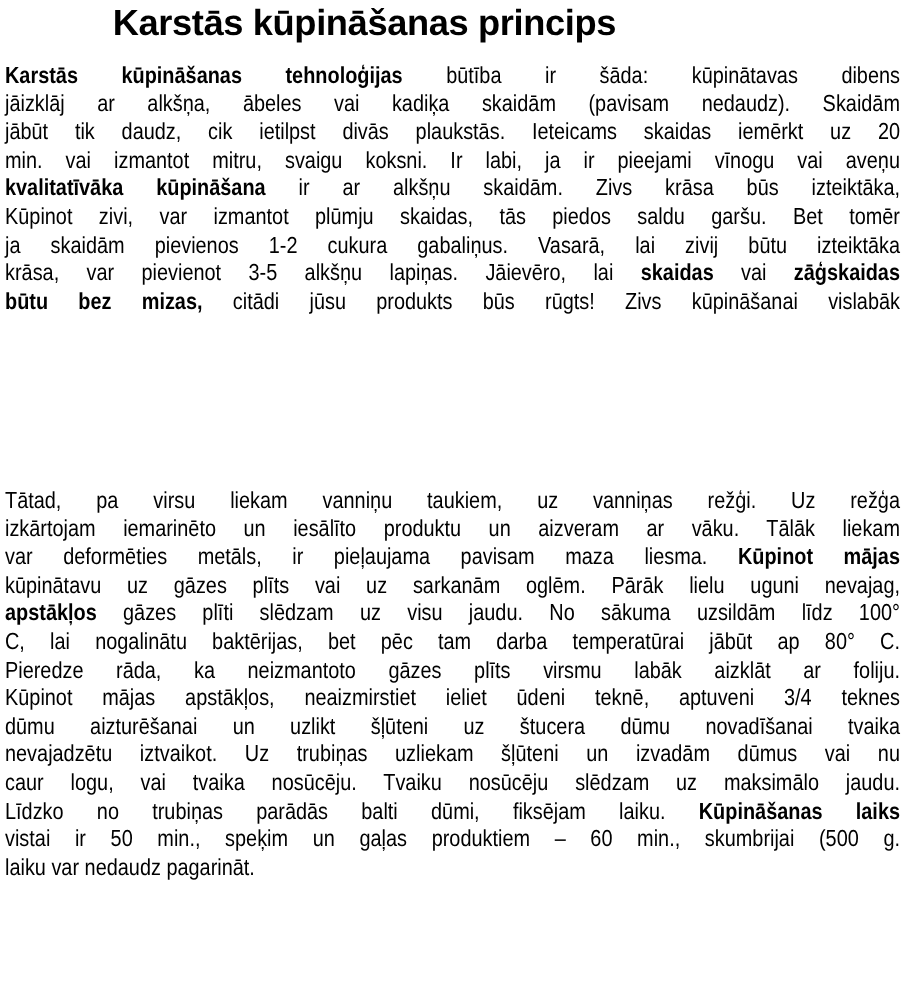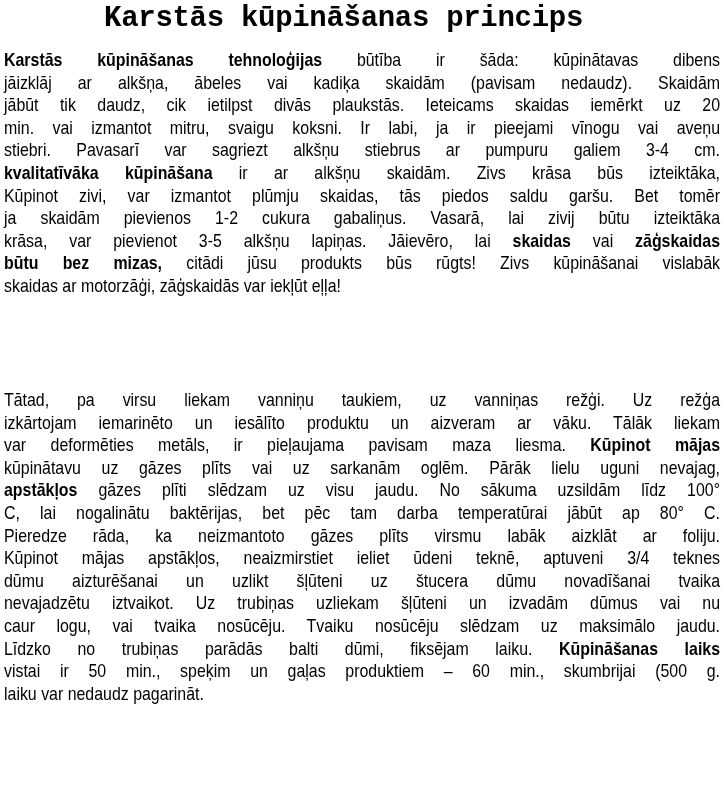--- a/index.html
+++ b/index.html
@@ -1,19 +1,19 @@
 <!DOCTYPE html>
 <html><head>
 <meta charset="utf-8">
 <style>
   html, body { margin: 0; padding: 0; background: #ffffff; }
   body { width: 724px; height: 790px; overflow: hidden; position: relative; color: #000; }
   .title {
-    position: absolute; left: 0; top: 2px; width: 583px; text-align: right;
-    font-family: Liberation Mono, monospace; font-weight: bold; font-size: 29px;
+    position: absolute; left: 0; top: 2px; width: 583px; text-align: center;
+    font-family: Liberation Sans, sans-serif; font-weight: bold; font-size: 29px;
     line-height: 34px; letter-spacing: -0.3px;
   }
   .para { position: absolute; left: 4px; width: 716px; }
   .line {
     height: 22.6px; line-height: 22.6px; white-space: nowrap; overflow: visible;
     font-family: Liberation Sans, sans-serif; font-size: 18.5px;
     position: relative;
   }
   .line .inner { display: inline-block; transform-origin: 0 50%; }
   b { font-weight: bold; }
@@ -21,27 +21,25 @@
 </head>
 <body>
 
 <h1 class="title" style="margin:0;">Karstās kūpināšanas princips</h1>
 
 <div class="para" style="top:49px;">
     <div class="line"><span class="inner" style="transform: scaleX(0.86); word-spacing: 35.3498px;"><b>Karstās kūpināšanas tehnoloģijas</b><span> būtība ir šāda: kūpinātavas dibens</span></span></div>
     <div class="line"><span class="inner" style="transform: scaleX(0.86); word-spacing: 25.0967px;"><span>jāizklāj ar alkšņa, ābeles vai kadiķa skaidām (pavisam nedaudz). Skaidām</span></span></div>
     <div class="line"><span class="inner" style="transform: scaleX(0.86); word-spacing: 19.788px;"><span>jābūt tik daudz, cik ietilpst divās plaukstās. Ieteicams skaidas iemērkt uz 20</span></span></div>
     <div class="line"><span class="inner" style="transform: scaleX(0.86); word-spacing: 16.2701px;"><span>min. vai izmantot mitru, svaigu koksni. Ir labi, ja ir pieejami vīnogu vai aveņu</span></span></div>
-    <div class="line"><span class="inner" style="transform: scaleX(0.86); word-spacing: 24.4433px;"><span>stiebri. Pavasarī var sagriezt alkšņu stiebrus ar pumpuru galiem 3-4 cm.</span></span></div>
     <div class="line"><span class="inner" style="transform: scaleX(0.86); word-spacing: 25.444px;"><b>kvalitatīvāka kūpināšana</b><span> ir ar alkšņu skaidām. Zivs krāsa būs izteiktāka,</span></span></div>
     <div class="line"><span class="inner" style="transform: scaleX(0.86); word-spacing: 19.4115px;"><span>Kūpinot zivi, var izmantot plūmju skaidas, tās piedos saldu garšu. Bet tomēr</span></span></div>
     <div class="line"><span class="inner" style="transform: scaleX(0.86); word-spacing: 22.8246px;"><span>ja skaidām pievienos 1-2 cukura gabaliņus. Vasarā, lai zivij būtu izteiktāka</span></span></div>
     <div class="line"><span class="inner" style="transform: scaleX(0.86); word-spacing: 20.3183px;"><span>krāsa, var pievienot 3-5 alkšņu lapiņas. Jāievēro, lai </span><b>skaidas</b><span> vai </span><b>zāģskaidas</b></span></div>
     <div class="line"><span class="inner" style="transform: scaleX(0.86); word-spacing: 23.0011px;"><b>būtu bez mizas,</b><span> citādi jūsu produkts būs rūgts! Zivs kūpināšanai vislabāk</span></span></div>
-    <div class="line"><span class="inner" style="transform: scaleX(0.86);"><span>skaidas ar motorzāģi, zāģskaidās var iekļūt eļļa!</span></span></div>
   </div>
 <div class="para" style="top:389px;">
     <div class="line"><span class="inner" style="transform: scaleX(0.86); word-spacing: 27.3168px;"><span>Tātad, pa virsu liekam vanniņu taukiem, uz vanniņas režģi. Uz režģa</span></span></div>
     <div class="line"><span class="inner" style="transform: scaleX(0.86); word-spacing: 20.4636px;"><span>izkārtojam iemarinēto un iesālīto produktu un aizveram ar vāku. Tālāk liekam</span></span></div>
     <div class="line"><span class="inner" style="transform: scaleX(0.86); word-spacing: 23.279px;"><span>var deformēties metāls, ir pieļaujama pavisam maza liesma. </span><b>Kūpinot mājas</b></span></div>
     <div class="line"><span class="inner" style="transform: scaleX(0.86); word-spacing: 18.8462px;"><span>kūpinātavu uz gāzes plīts vai uz sarkanām oglēm. Pārāk lielu uguni nevajag,</span></span></div>
     <div class="line"><span class="inner" style="transform: scaleX(0.86); word-spacing: 19.2993px;"><b>apstākļos</b><span> gāzes plīti slēdzam uz visu jaudu. No sākuma uzsildām līdz 100°</span></span></div>
     <div class="line"><span class="inner" style="transform: scaleX(0.86); word-spacing: 18.2861px;"><span>C, lai nogalinātu baktērijas, bet pēc tam darba temperatūrai jābūt ap 80° C.</span></span></div>
     <div class="line"><span class="inner" style="transform: scaleX(0.86); word-spacing: 25.1574px;"><span>Pieredze rāda, ka neizmantoto gāzes plīts virsmu labāk aizklāt ar foliju.</span></span></div>
     <div class="line"><span class="inner" style="transform: scaleX(0.86); word-spacing: 22.5759px;"><span>Kūpinot mājas apstākļos, neaizmirstiet ieliet ūdeni teknē, aptuveni 3/4 teknes</span></span></div>

